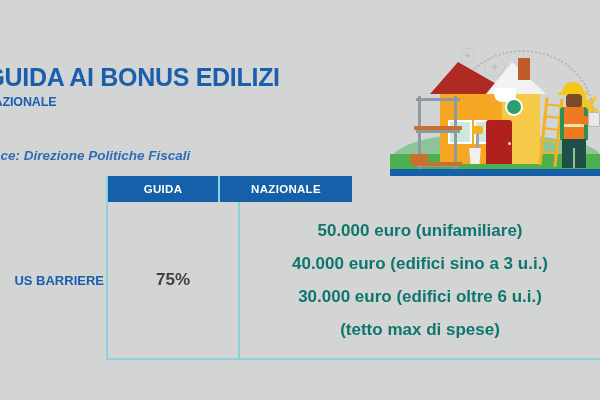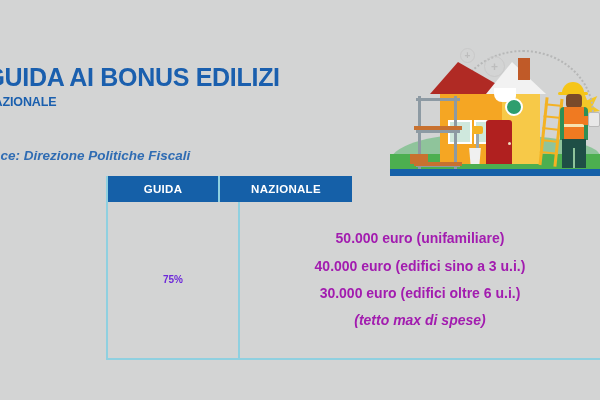--- a/index.html
+++ b/index.html
@@ -297,33 +297,32 @@
     padding-right: 2px;
     line-height: 1.15;
   }
   .body-cell.c3 { border-right: none; }
   .cell-year {
     font-size: 15px;
     font-weight: bold;
     color: #2c6bb5;
   }
   .cell-rate {
-    font-size: 10px;
-    font-weight: bold;
-    color: #6d28d9;
+    font-size: 17px;
+    font-weight: bold;
+    color: #404040;
     line-height: 1.35;
   }
   .cell-limits {
-    font-size: 14px;
-    font-weight: bold;
-    color: #a21caf;
+    font-size: 17px;
+    font-weight: bold;
+    color: #0f766e;
     line-height: 1.95;
   }
   .cell-limits .note {
-    font-style: italic;
   }
 </style>
 </head>
 <body>
 
 <div id="frame">
 
   <div class="headline-block">
     <div class="headline">SA, GUIDA AI BONUS EDILIZI</div>
     <div class="subhead">IDIANO NAZIONALE</div>
@@ -397,20 +396,21 @@
     <div class="hdr-row">
       <div class="hdr-cell c0"></div>
       <div class="hdr-cell c1">GUIDA</div>
       <div class="hdr-cell c2">NAZIONALE</div>
     </div>
 
     <div class="body-row">
 
       <div class="body-cell c0">
         <div>
+          <div>US BARRIERE</div>
         </div>
       </div>
 
 
       <div class="body-cell c2">
         <div class="cell-rate">
           <div>75%</div>
         </div>
       </div>
 

